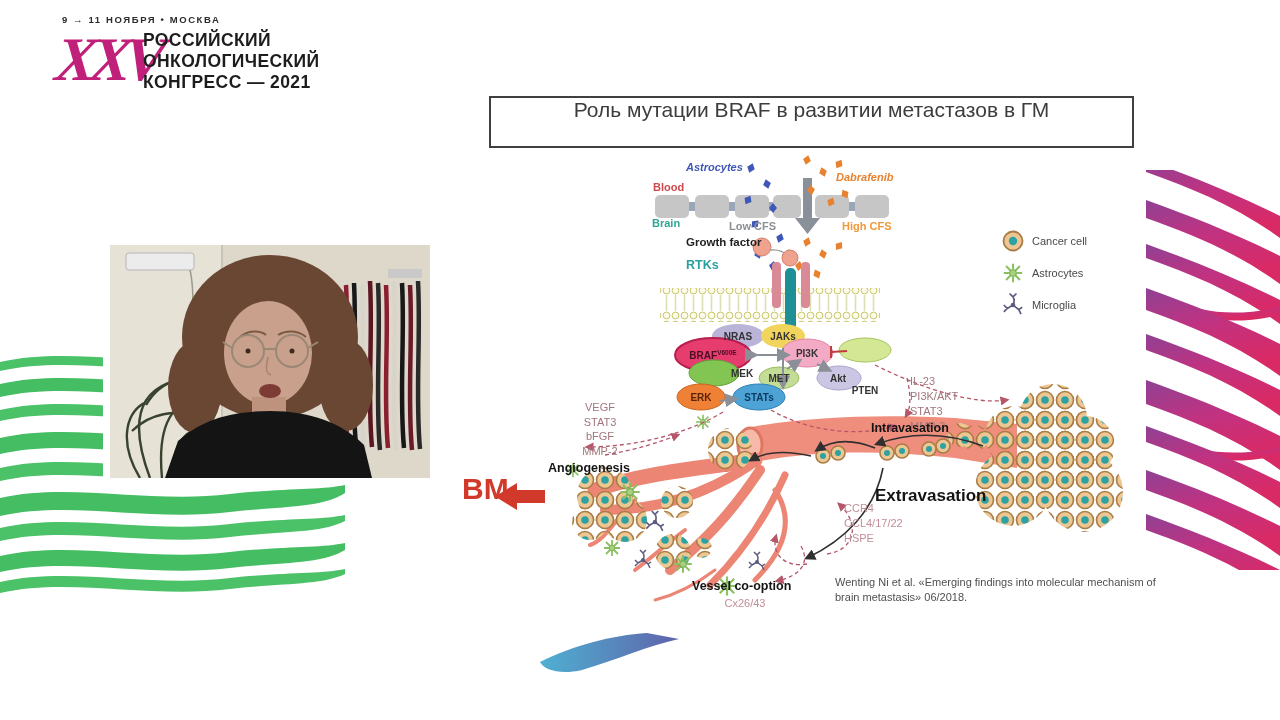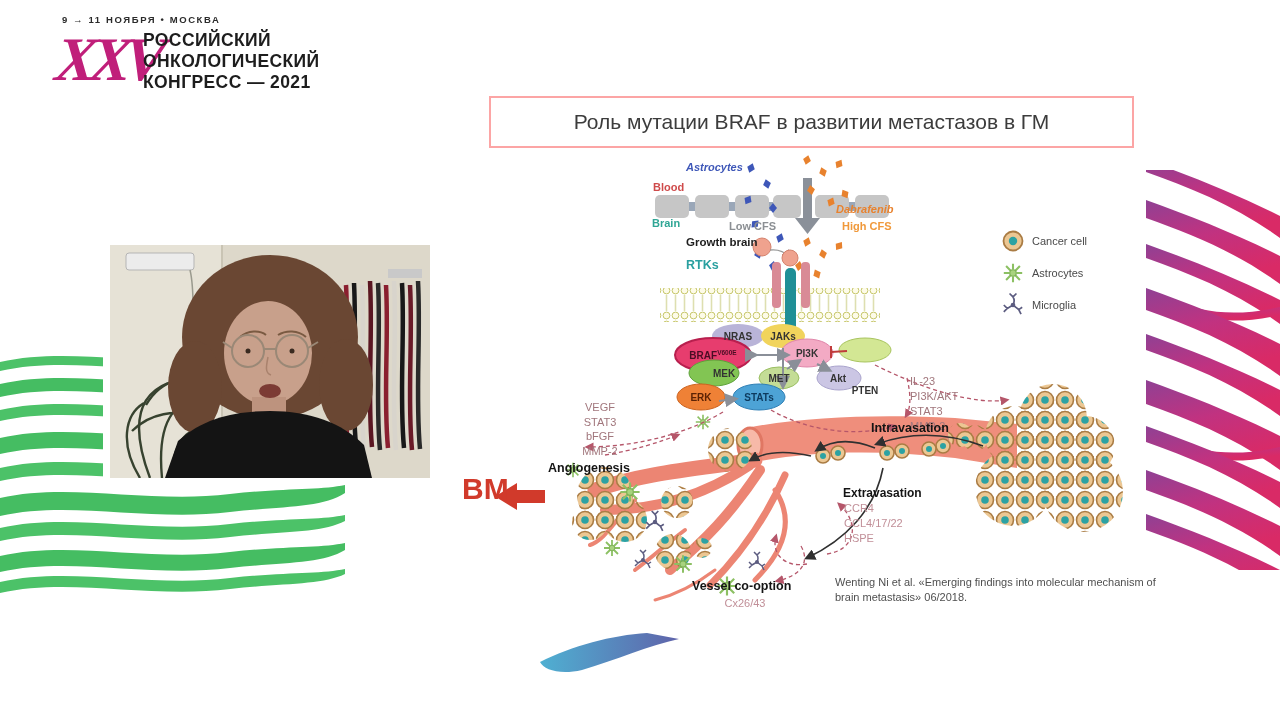--- a/index.html
+++ b/index.html
@@ -5,22 +5,22 @@
   html,body{margin:0;padding:0;background:#fff;}
   #stage{position:relative;width:1280px;height:720px;background:#ffffff;overflow:hidden;
          font-family:"Liberation Sans",sans-serif;border-radius:7px;}
   .abs{position:absolute;}
   
   .dates{left:62px;top:14px;font-size:9.5px;font-weight:bold;letter-spacing:1.6px;color:#2b2b2b;}
   .numeral{left:56px;top:24px;font-family:"Liberation Serif",serif;font-style:italic;font-weight:bold;
            font-size:62px;letter-spacing:-7px;transform:skewX(-6deg);}
   .congress{left:143px;top:30px;font-size:17.5px;font-weight:bold;color:#1d1d1d;line-height:21px;letter-spacing:0.4px;}
   
-  .titlebox{left:489px;top:96px;width:641px;height:48px;border:2px solid #fca5a5;background:#fff;
-            display:flex;align-items:center;justify-content:center;}
+  .titlebox{left:489px;top:96px;width:641px;height:48px;border:2px solid #404040;background:#fff;
+            display:flex;justify-content:center;}
   .titlebox span{font-size:21px;color:#3c3c3c;}
   
   .webcam{left:110px;top:245px;width:320px;height:233px;box-shadow:0 0 0 7px #fff;z-index:3;}
   .ribbon{z-index:1;}
   
   .lbl{position:absolute;z-index:6;white-space:nowrap;}
   .b{font-weight:bold;}
   .i{font-style:italic;}
   .node{transform:translate(-50%,-50%);font-size:10px;font-weight:bold;color:#333;}
   .flist{line-height:14.5px;font-size:11px;color:#a1767c;}
@@ -351,36 +351,36 @@
       <g>
         <circle cx="558" cy="91" r="9.5" fill="#ecc793" stroke="#aa7c44" stroke-width="1.8"></circle>
         <circle cx="558" cy="91" r="4.2" fill="#2ca2a3"></circle>
       </g>
       <use href="#astroG" transform="translate(558,123) scale(1.15)"></use>
       <use href="#microG" transform="translate(558,155) scale(1.15)"></use>
     </g>
   </svg>
 
   <div class="lbl b i" style="left:686px;top:161px;font-size:11px;color:#3e57b8;">Astrocytes</div>
-  <div class="lbl b i" style="left:836px;top:171px;font-size:11px;color:#e8822e;margin-top:32px;">Dabrafenib</div>
+  <div class="lbl b i" style="left:836px;top:171px;font-size:11px;color:#e8822e;">Dabrafenib</div>
   <div class="lbl b" style="left:653px;top:181px;font-size:11px;color:#cf4b4b;">Blood</div>
   <div class="lbl b" style="left:652px;top:217px;font-size:11px;color:#2fa695;">Brain</div>
   <div class="lbl b" style="left:729px;top:220px;font-size:11px;color:#8b8f93;">Low CFS</div>
   <div class="lbl b" style="left:842px;top:220px;font-size:11px;color:#f0993b;">High CFS</div>
-  <div class="lbl b" style="left:686px;top:236px;font-size:11.5px;color:#1f1f1f;">Growth brain</div>
+  <div class="lbl b" style="left:686px;top:236px;font-size:11.5px;color:#1f1f1f;">Growth factor</div>
   <div class="lbl b" style="left:686px;top:258px;font-size:12.5px;color:#2aa0a0;">RTKs</div>
 
   <div class="lbl node" style="left:738px;top:336px;">NRAS</div>
   <div class="lbl node" style="left:783px;top:336px;">JAKs</div>
   <div class="lbl node" style="left:713px;top:355px;color:#4a0d24;">
     <span>BRAF</span><sup>V600E</sup>
   </div>
   <div class="lbl node" style="left:807px;top:353px;">PI3K</div>
   <div class="lbl node" style="left:865px;top:350px;margin-top:40px;">PTEN</div>
-  <div class="lbl node" style="left:714px;top:373px;padding-left:20px;">MEK</div>
+  <div class="lbl node" style="left:732px;top:373px;padding-left:20px;">MEK</div>
   <div class="lbl node" style="left:701px;top:397px;color:#5c2204;">ERK</div>
   <div class="lbl node" style="left:779px;top:378px;text-align:right;">MET</div>
   <div class="lbl node" style="left:759px;top:397px;color:#0d3a5e;">STATs</div>
   <div class="lbl node" style="left:838px;top:378px;">Akt</div>
 
   <div class="lbl flist" style="left:562px;top:400px;width:76px;text-align:center;">
     <div>VEGF</div>
     <div>STAT3</div>
     <div>bFGF</div>
     <div>MMP-2</div>
@@ -389,21 +389,21 @@
   <div class="lbl b" style="left:462px;top:472px;font-size:30px;color:#d13a2b;">BM</div>
 
   <div class="lbl flist" style="left:910px;top:374px;line-height:15px;">
     <div>IL-23</div>
     <div>PI3K/AKT</div>
     <div>STAT3</div>
     <div>MMP-2</div>
   </div>
   <div class="lbl blk" style="left:871px;top:421px;">Intravasation</div>
 
-  <div class="lbl blk" style="left:805px;top:486px;font-size:12px;padding-left:38px;">Extravasation</div>
+  <div class="lbl blk" style="left:837px;top:486px;font-size:17px;padding-left:38px;">Extravasation</div>
   <div class="lbl flist" style="left:844px;top:501px;line-height:15px;color:#c18f98;">
     <div>CCR4</div>
     <div>CCL4/17/22</div>
     <div>HSPE</div>
   </div>
 
   <div class="lbl blk" style="left:692px;top:579px;">Vessel co-option</div>
   <div class="lbl" style="left:692px;top:597px;width:106px;text-align:center;font-size:11px;color:#c18f98;">Cx26/43</div>
 
   <div class="lbl" style="left:1032px;top:235px;font-size:11px;color:#4a4a4a;">Cancer cell</div>

